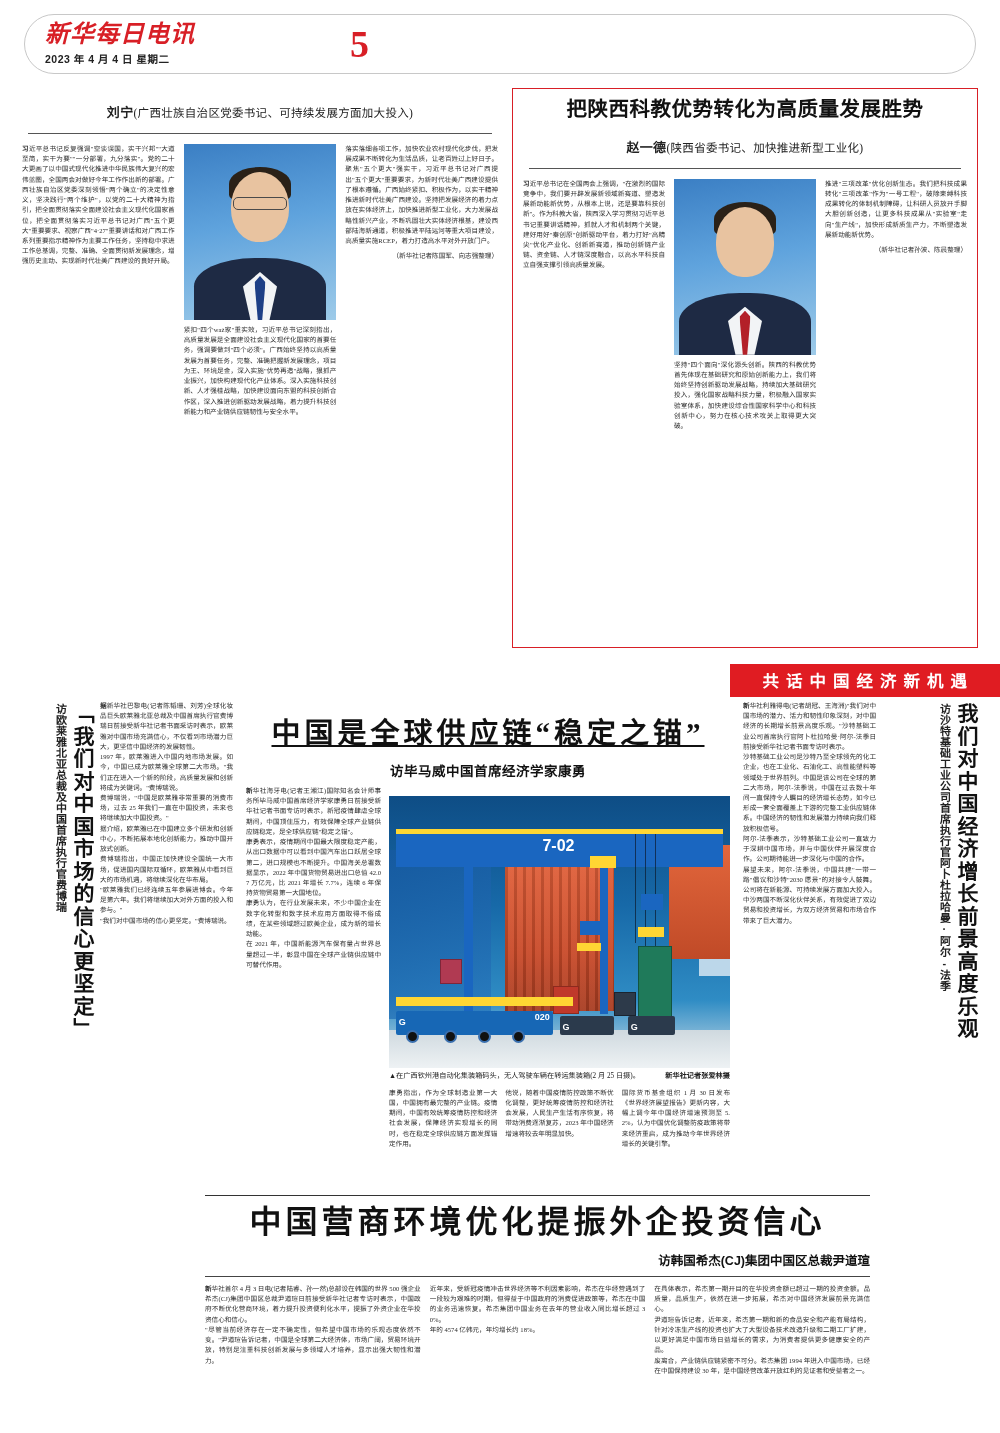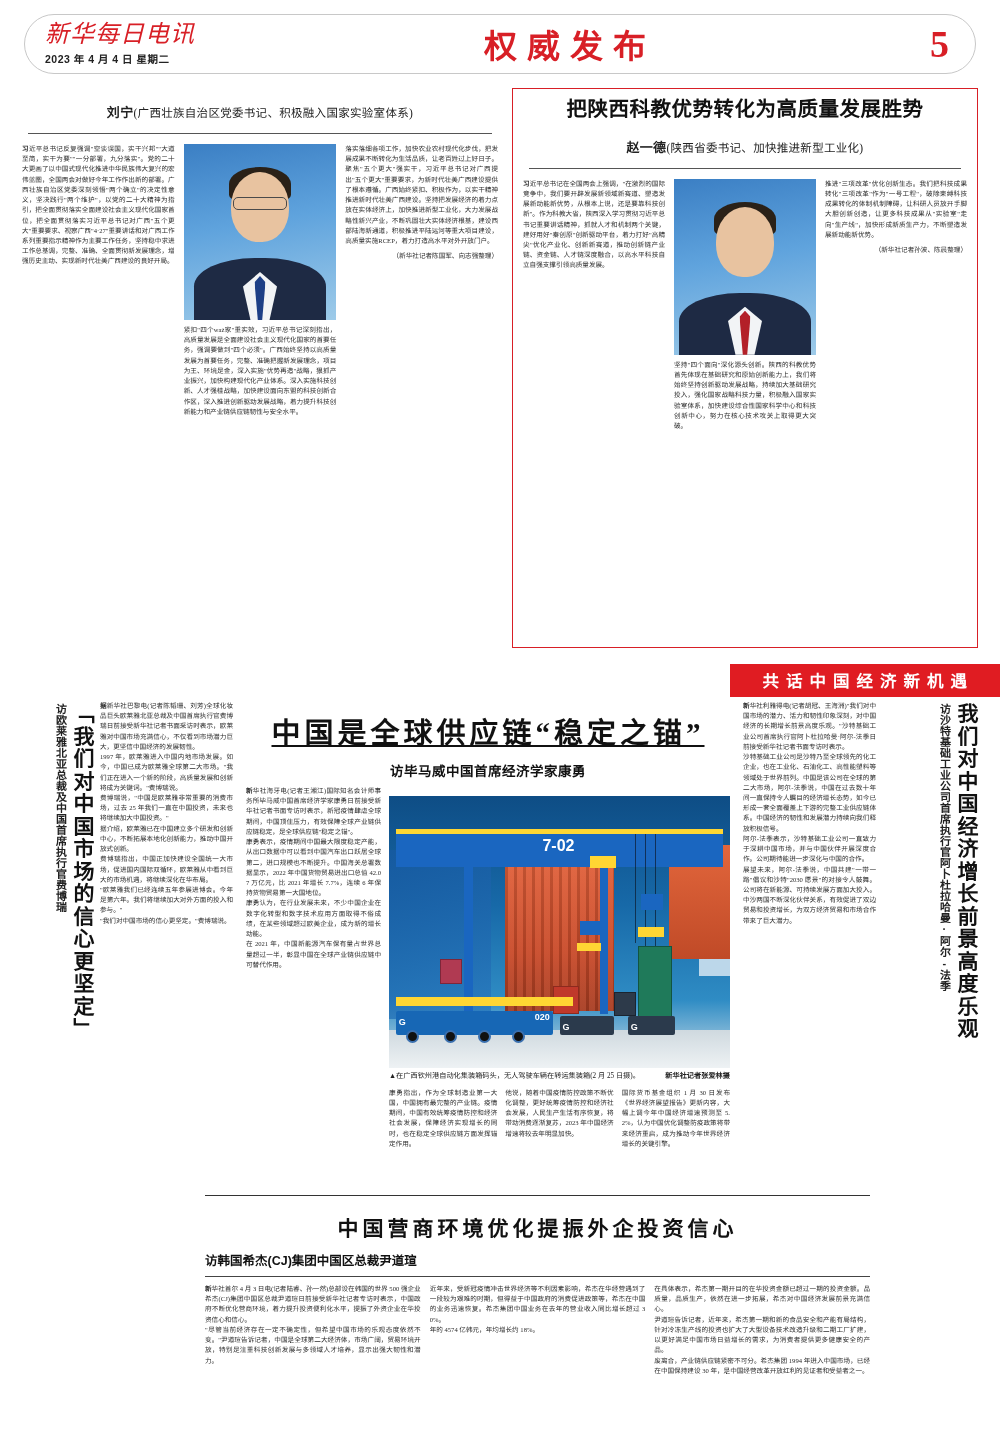--- a/index.html
+++ b/index.html
@@ -21,21 +21,21 @@
     margin:14px 24px 0 24px;
     height:60px;
     border:1.5px solid #c8c8c8;
     border-radius:30px;
     display:flex; align-items:center;
     background:#fff;
   }
   .mh-left { padding-left:20px; width:250px; }
   .mh-logo {
     font-family:"Liberation Serif","DejaVu Serif",serif;
-    font-weight:normal; font-size:24px; color:#d81f26;
+    font-weight:bold; font-size:24px; color:#d81f26;
     letter-spacing:1px; line-height:1.05;
     font-style:italic;
     white-space:nowrap;
   }
   .mh-date {
     font-size:10.5px; color:#222; letter-spacing:.5px; margin-top:3px;
     font-family:"Liberation Sans","DejaVu Sans",sans-serif; font-weight:bold;
   }
   .mh-center {
     flex:1; text-align:center;
@@ -238,51 +238,50 @@
   .photo-caption .credit { font-weight:bold; white-space:nowrap; }
 
   .mid-cols { display:flex; gap:8px; margin-top:6px; }
 
   
   .bot-zone { margin:8px 22px 0 22px; display:flex; }
   .bot-left-pad { width:175px; }
   .bot-main { flex:1; padding:0 8px; }
   .bot-right-pad { width:100px; }
   .bot-title {
-    text-align:center; font-weight:bold; font-size:21px;
-    letter-spacing:4px; color:#111; margin-top:16px;
+    text-align:center; font-weight:bold; font-size:32px;
+    letter-spacing:4px; color:#111; margin-top:0;
     font-family:"Liberation Serif","DejaVu Serif",serif;
   }
   .bot-sub {
-    text-align:left; font-size:12.5px; margin-top:8px;
+    text-align:right; font-size:12.5px; margin-top:8px;
     font-weight:bold; color:#111;
     font-family:"Liberation Sans","DejaVu Sans",sans-serif;
   }
   .hr-strong { border-top:1px solid #444; margin:7px 0 7px 0; }
   .hr-dark { border-top:1.4px solid #333; }
 </style>
 </head>
 <body>
 
 <div class="page">
 
   <div class="masthead">
     <div class="mh-left">
       <div class="mh-logo">新华每日电讯</div>
       <div class="mh-date">2023 年 4 月 4 日  星期二</div>
     </div>
-    <div class="mh-center">权威发布</div>
     <div class="mh-right">5</div>
   </div>
 
   <div class="top-zone">
 
     <div class="top-left">
       <div class="art-byline">
-        <span class="nm">刘宁</span><span>(广西壮族自治区党委书记、积极融入国家实验室体系)</span>
+        <span class="nm">刘宁</span><span>(广西壮族自治区党委书记、可持续发展方面加大投入)</span>
       </div>
       <div class="rule-thin"></div>
       <div class="cols3">
         <div class="colbox">
           <div class="bodytext lead">习近平总书记反复强调"空谈误国，实干兴邦""大道至简，实干为要""一分部署，九分落实"。党的二十大更画了以中国式现代化推进中华民族伟大复兴的宏伟蓝图，全国两会对做好今年工作作出新的部署。广西壮族自治区党委深刻领悟"两个确立"的决定性意义，坚决践行"两个维护"，以党的二十大精神为指引，把全面贯彻落实全面建设社会主义现代化国家首位，把全面贯彻落实习近平总书记对广西"五个更大"重要要求、视察广西"4·27"重要讲话和对广西工作系列重要指示精神作为主要工作任务，坚持稳中求进工作总基调，完整、准确、全面贯彻新发展理念，增强历史主动、实现新时代壮美广西建设的良好开局。</div>
         </div>
         <div class="colbox">
           <div class="portrait">
             <div class="hair"></div>
             <div class="head"></div>

